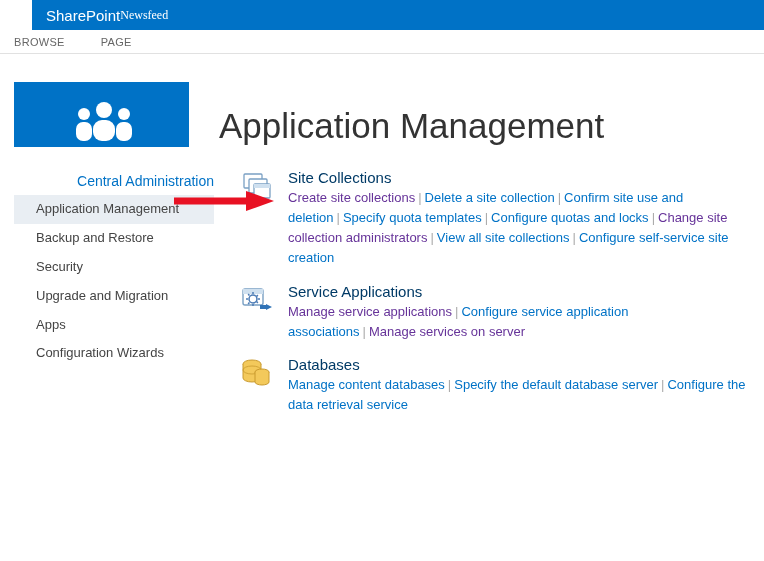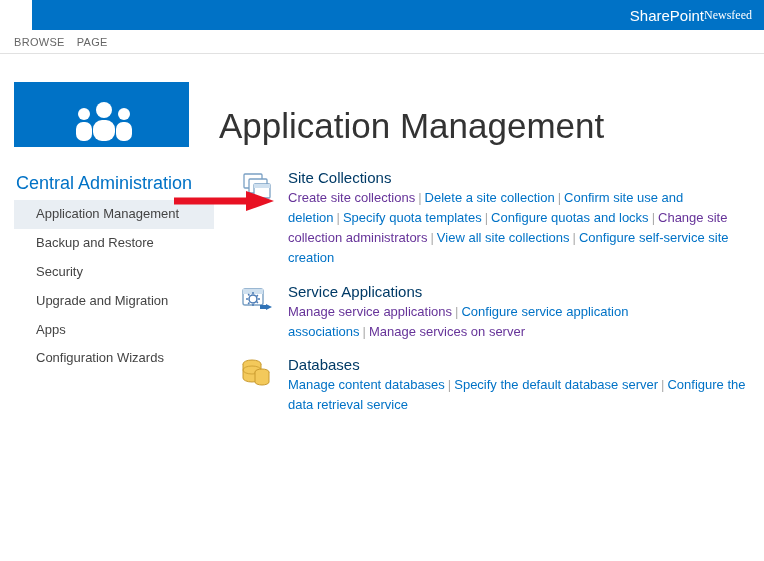--- a/index.html
+++ b/index.html
@@ -10,32 +10,32 @@
     color: #444;
     background: #fff;
     width: 764px;
   }
   .topbar {
     background: #0072C6;
     color: #fff;
     height: 30px;
     display: flex;
     align-items: center;
-    justify-content: flex-end;
+    justify-content: flex-start;
     padding: 0 12px 0 14px;
     margin-left: 32px;
   }
   .topbar .brand { font-size: 15px; font-weight: 400; }
   .topbar .newsfeed { font-size: 12px; cursor: pointer; font-family: Liberation Serif, serif; }
   .ribbon {
     height: 24px;
     border-bottom: 1px solid #e1e1e1;
     display: flex;
     align-items: center;
-    gap: 12px;
+    gap: 36px;
     padding: 0 14px;
     font-size: 11px;
     color: #666;
   }
   .ribbon span { cursor: pointer; letter-spacing: 0.3px; }
   .hero {
     display: flex;
     align-items: flex-end;
     gap: 30px;
     padding: 28px 14px 14px 14px;
@@ -53,22 +53,23 @@
     font-size: 35px;
     font-weight: 200;
     color: #333;
     line-height: 1;
     padding-bottom: 4px;
   }
   .body-row { display: flex; padding: 8px 14px 20px 14px; }
   .sidebar { width: 200px; flex-shrink: 0; }
   .sidebar-title {
     color: #0072C6;
-    font-size: 18px;
+    font-size: 14px;
     padding: 4px 0 6px 2px;
+    text-align: right;
   }
   .sidebar-item {
     padding: 6px 8px 6px 22px;
     font-size: 13px;
     color: #444;
     cursor: pointer;
     line-height: 1.3;
   }
   .sidebar-item.selected { background: #e9eef3; }
   .main { flex: 1; padding-left: 26px; position: relative; }

